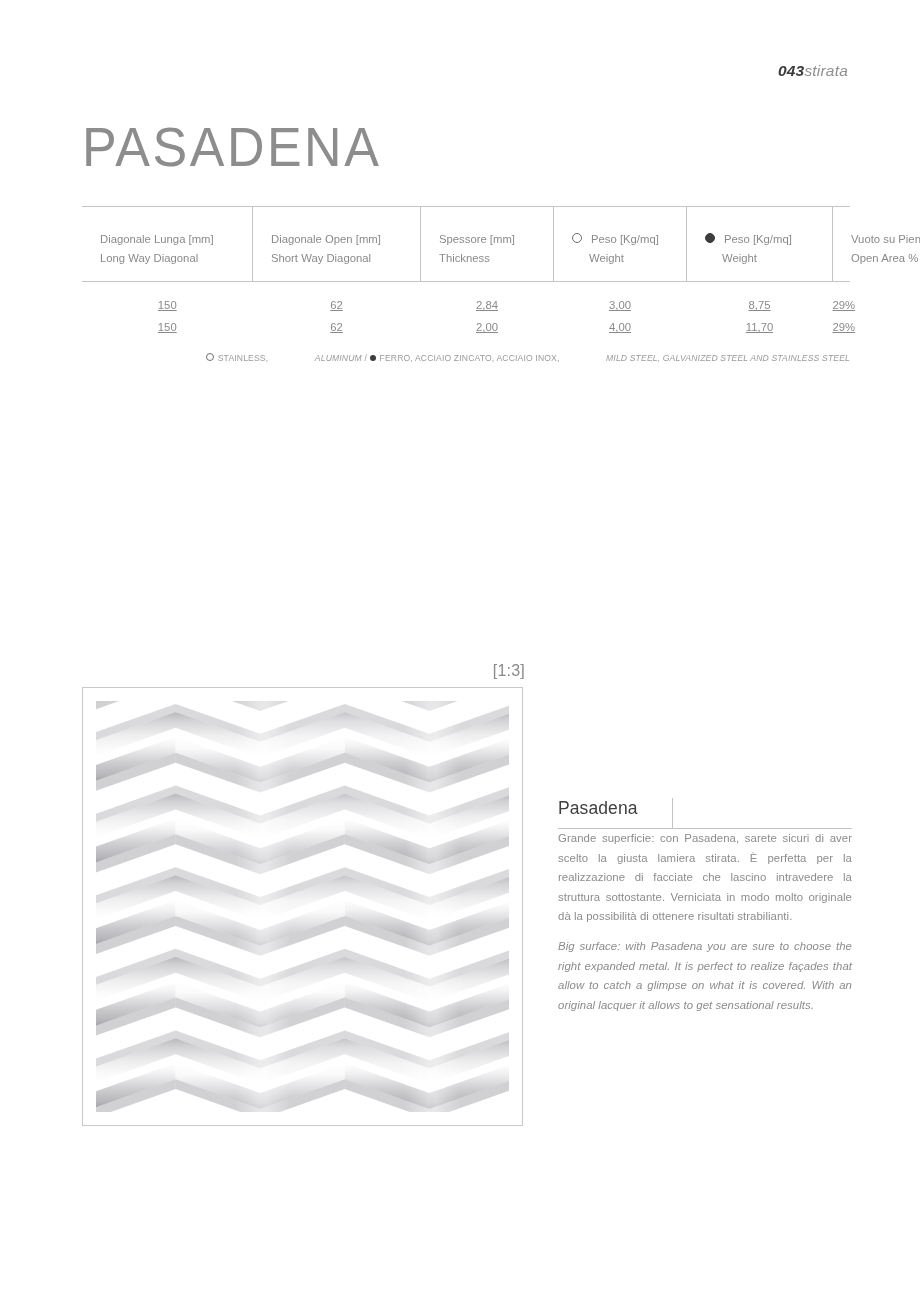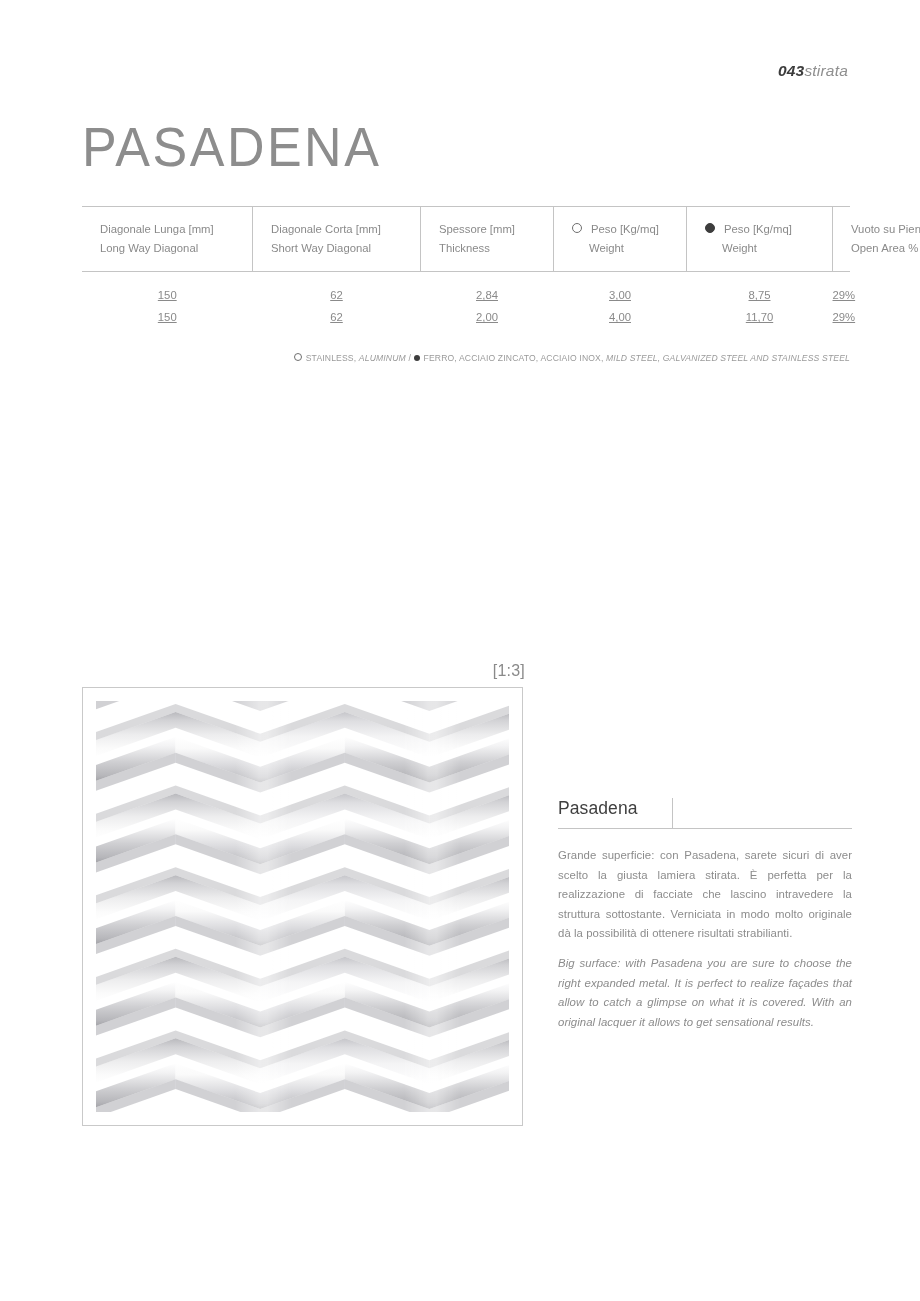--- a/index.html
+++ b/index.html
@@ -61,21 +61,21 @@
   }
   .spec-table table {
     border-collapse: collapse;
     width: 100%;
     table-layout: fixed;
   }
   .spec-table thead th {
     border-top: 1px solid #c4c4c4;
     border-bottom: 1px solid #c4c4c4;
     border-right: 1px solid #c4c4c4;
-    padding: 13px 0 13px 18px;
+    padding: 23px 0 13px 18px;
     text-align: left;
     vertical-align: top;
     font-weight: normal;
     font-size: 11.3px;
     line-height: 19px;
     color: #8a8a8a;
     height: 25px;
   }
   .spec-table thead th:last-child {
     border-right: none;
@@ -128,21 +128,21 @@
   .legend .mk {
     display: inline-block;
     width: 6px;
     height: 6px;
     border-radius: 50%;
     vertical-align: 0.5px;
     margin-right: 4px;
   }
   .legend .mk.hollow { border: 1px solid #6f6f6f; }
   .legend .mk.filled { background: #3d3d3d; }
-  .legend .it { font-style: italic; }
+  .legend .it { font-style: italic; margin-left: 44px; }
 
   
   .scale-label {
     position: absolute;
     left: 82px;
     top: 662px;
     width: 443px;
     text-align: right;
     font-size: 16px;
     color: #8a8a8a;
@@ -207,41 +207,41 @@
     text-align: justify;
     font-size: 11.4px;
     line-height: 19.6px;
     color: #8c8c8c;
     letter-spacing: 0.05px;
   }
   .desc .p-it {
     margin-top: 10px;
     font-style: italic;
   }
-  .desc .p-first { margin-top: 17px; }
+  .desc .p-first { }
 </style>
 </head>
 <body>
 
 <div class="page-header">
   <span class="num">043</span><span class="word">stirata</span>
 </div>
 
 <div class="main-title">PASADENA</div>
 
 <div class="spec-table">
   <table>
     <thead>
       <tr>
         <th style="width:152px;">
           <span class="l1">Diagonale Lunga [mm]</span>
           <span class="l2">Long Way Diagonal</span>
         </th>
         <th style="width:149px;">
-          <span class="l1">Diagonale Corta [mm]</span>
+          <span class="l1">Diagonale Open [mm]</span>
           <span class="l2">Short Way Diagonal</span>
         </th>
         <th style="width:114px;">
           <span class="l1">Spessore [mm]</span>
           <span class="l2">Thickness</span>
         </th>
         <th style="width:114px;">
           <span class="l1"><span class="marker hollow"></span><span>Peso [Kg/mq]</span></span>
           <span class="l2" style="padding-left:17px;">Weight</span>
         </th>

